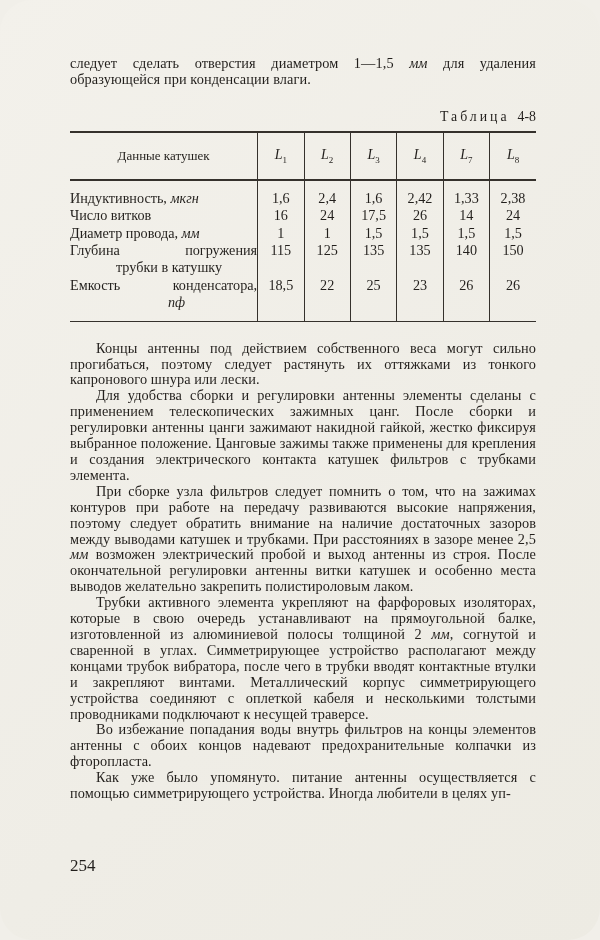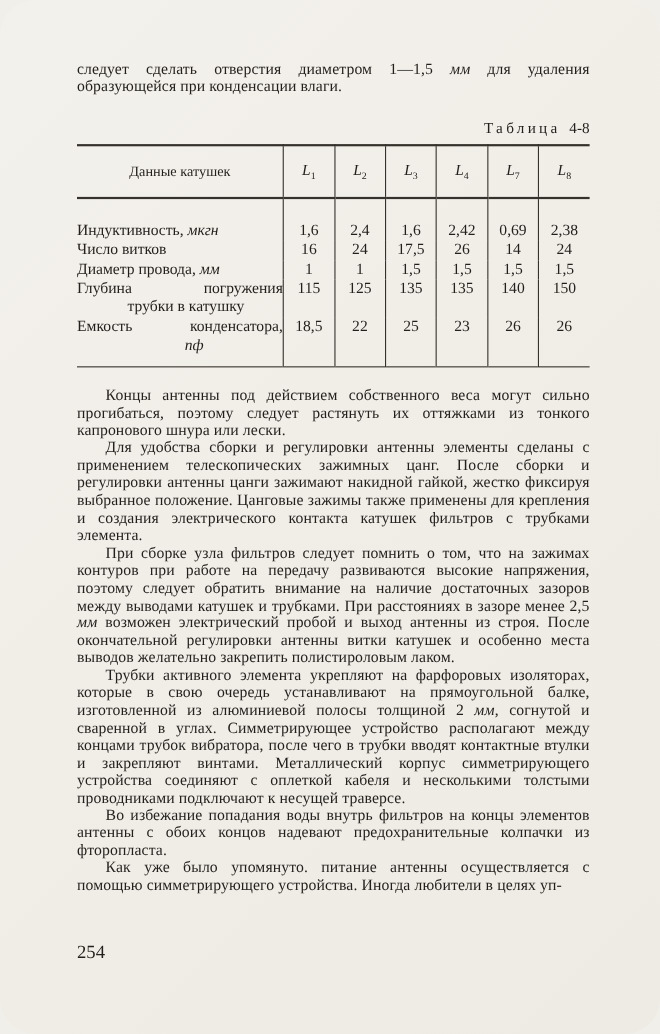--- a/index.html
+++ b/index.html
@@ -61,21 +61,21 @@
   table.coils th sub{font-size:9px;}
   table.coils td{
     padding:0;
     vertical-align:top;
     font-size:14.2px;
     line-height:17.4px;
   }
   .vline{border-left:1.5px solid #35312c;}
   td.lab{padding-right:8px;}
   td.val{text-align:center;}
-  tr.first td{padding-top:21px;}
+  tr.first td{padding-top:9px;}
   tr.last td{padding-bottom:9px;}
   .l1{white-space:nowrap;}
   .spread{text-align:justify;text-align-last:justify;white-space:normal;}
   .l2a{padding-left:46px;white-space:nowrap;}
   .l2b{padding-left:26px;white-space:nowrap;text-align:center;}
   
   .bodytext{margin-top:19px;}
   
   .pagenum{
     position:absolute;left:70px;top:856px;
@@ -117,21 +117,21 @@
       </thead>
       <tbody>
         <tr class="first">
           <td class="lab">
               <div class="l1"><span>Индуктивность, </span><span class="em">мкгн</span></div>
             </td>
           <td class="val vline">1,6</td>
           <td class="val vline">2,4</td>
           <td class="val vline">1,6</td>
           <td class="val vline">2,42</td>
-          <td class="val vline">0,69</td>
+          <td class="val vline">1,33</td>
           <td class="val vline">2,38</td>
         </tr>
         <tr>
           <td class="lab">
               <div class="l1"><span>Число витков</span></div>
             </td>
           <td class="val vline">16</td>
           <td class="val vline">24</td>
           <td class="val vline">17,5</td>
           <td class="val vline">26</td>

